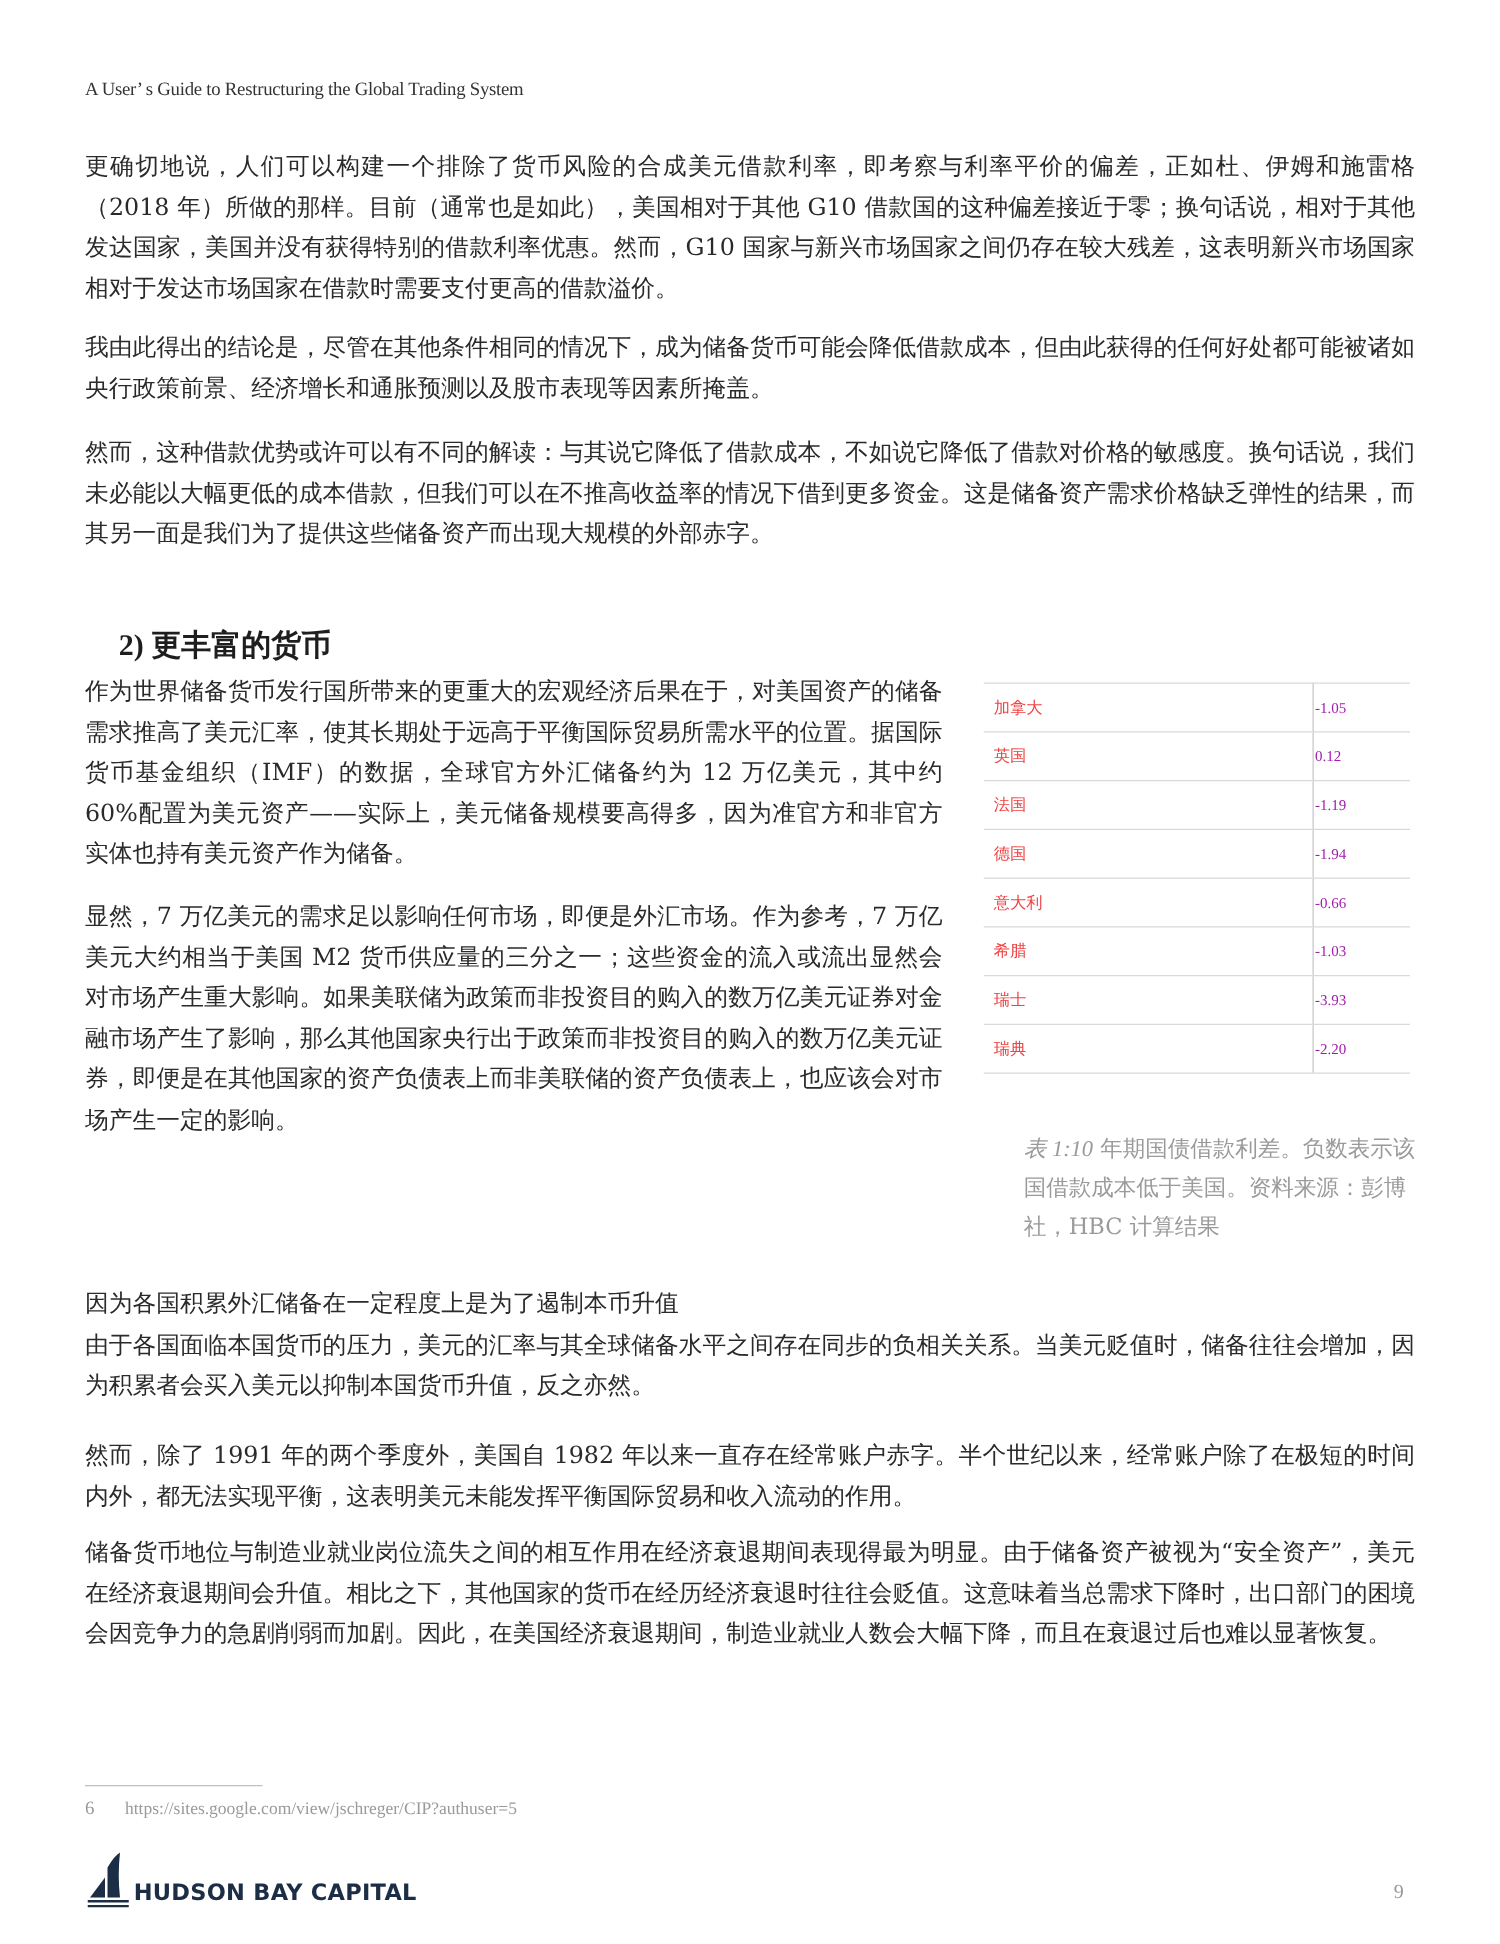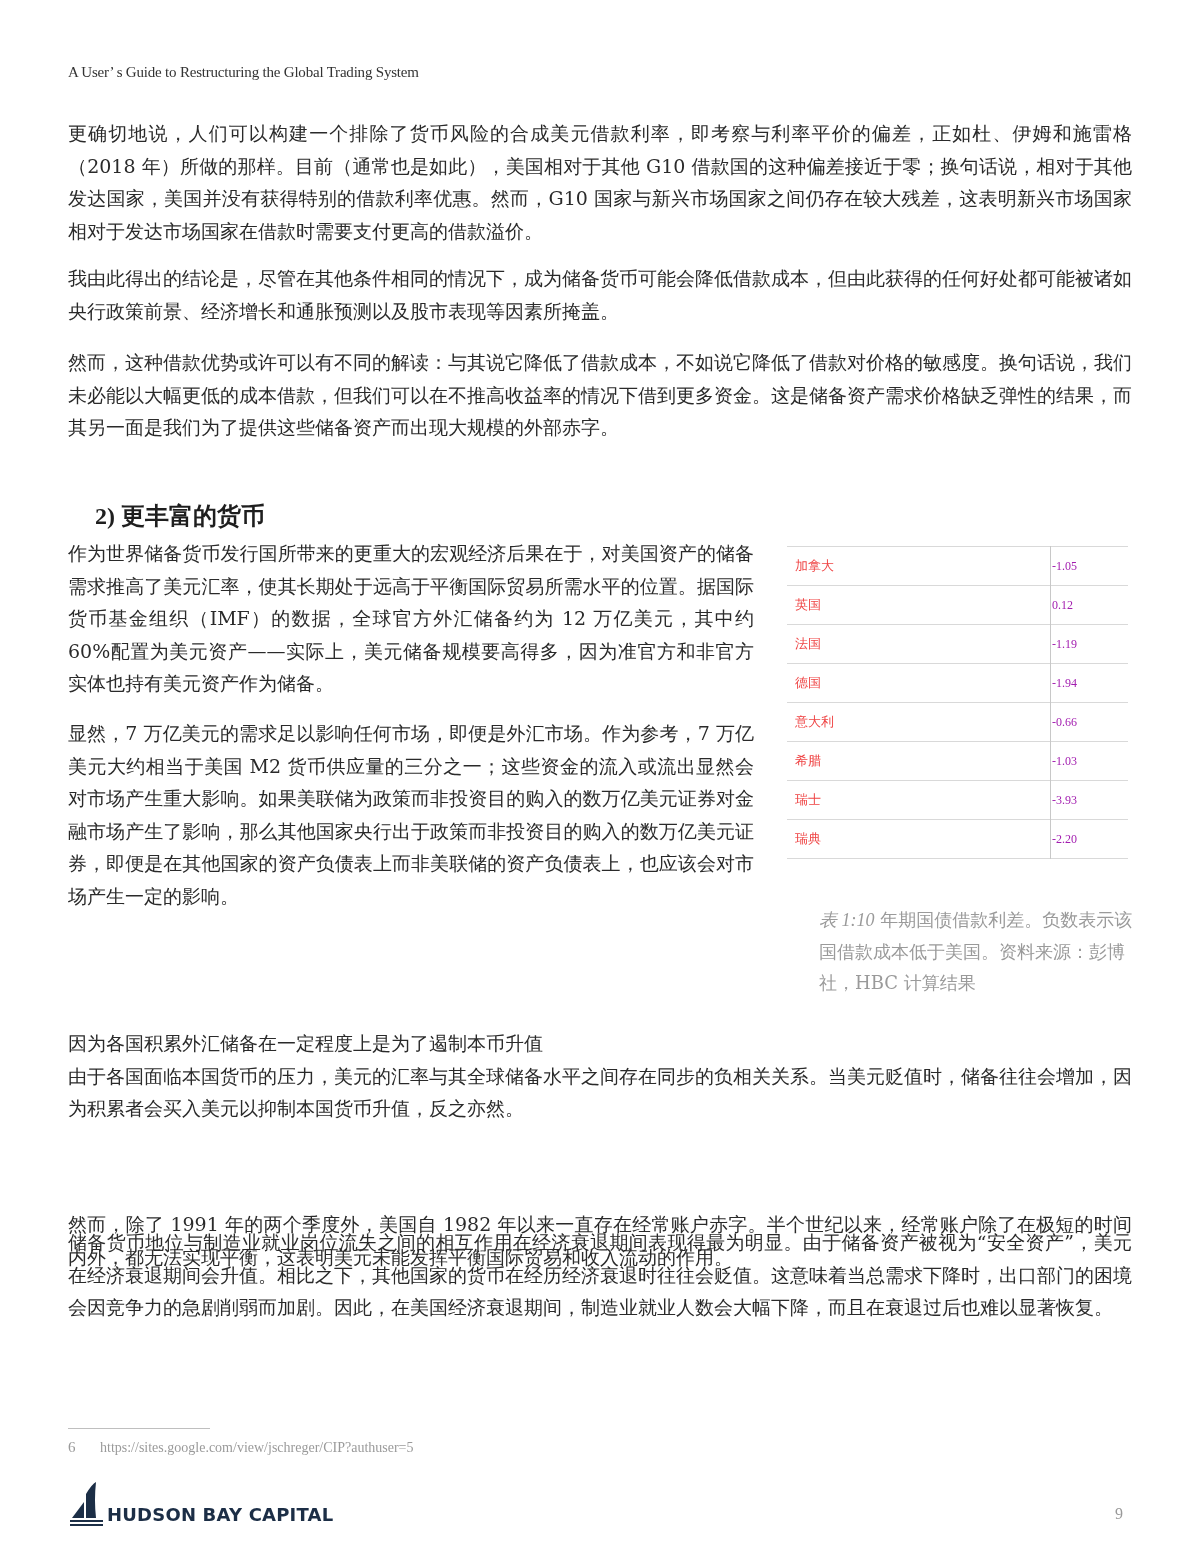--- a/index.html
+++ b/index.html
@@ -22,21 +22,21 @@
   table { border-collapse: collapse; width: 341px; font-size: 14px; }
   table tr { height: 39px; border-top: 1.5px solid #d9d9d9; }
   table tr:last-child { border-bottom: 1.5px solid #d9d9d9; }
   td.name { width: 254px; padding-left: 8px; font-family: "DejaVu Sans", sans-serif; font-size: 13px; color: #ef4444;
             border-right: 1px solid #c8c8c8; }
   td.val { font-family: "Liberation Serif", serif; font-size: 12px; color: #a21caf; }
   .caption { position: absolute; left: 787px; top: 904px; width: 330px; font-size: 18px; line-height: 31px;
              color: #9a9a9a; margin-left: 32px; }
   .caption .cap-label { font-style: italic; font-family: "Liberation Serif", serif; }
   .p4 { top: 1027px; }
-  .p5 { top: 1208px; }
+  .p5 { top: 1148px; }
   .p6 { top: 1226px; }
   .fn-rule { position: absolute; left: 68px; top: 1428px; width: 142px; height: 1px; background: #bfbfbf; }
   .footnote { position: absolute; left: 68px; top: 1439px; font-family: "Liberation Serif", serif;
               font-size: 14px; color: #9a9a9a; }
   .footnote .fn-num { display: inline-block; width: 32px; font-size: 15px; }
   .logo { position: absolute; left: 70px; top: 1482px; display: flex; align-items: flex-end; }
   .logo svg { display: block; }
   .logo-text { font-family: "DejaVu Sans", sans-serif; font-weight: bold; font-size: 18px; color: #1c2e46;
                letter-spacing: 0.2px; margin-left: 3px; margin-bottom: 1px; }
   .page-number { position: absolute; left: 1115px; top: 1505px; font-family: "Liberation Serif", serif;

